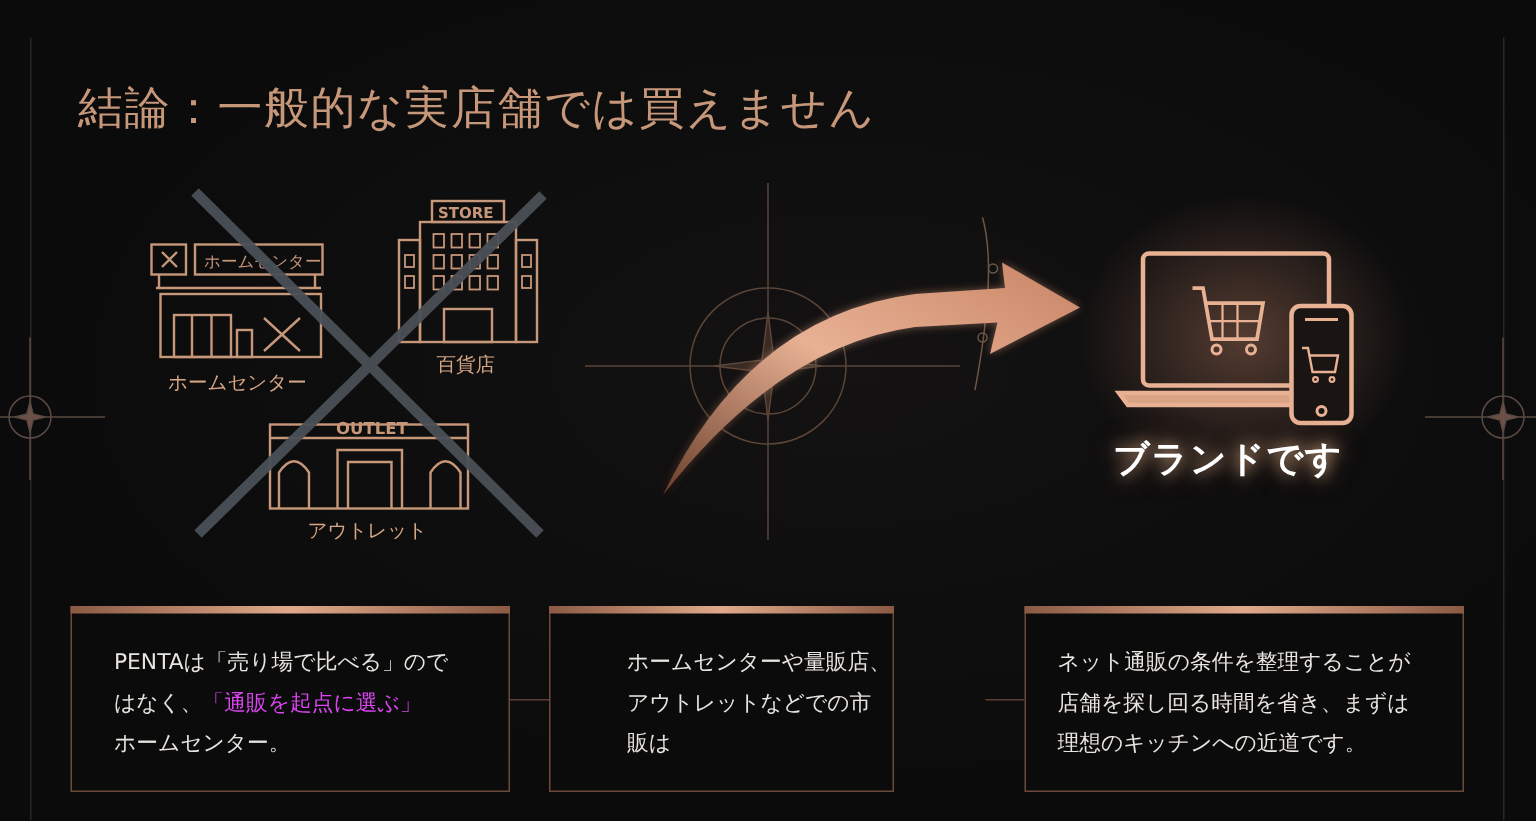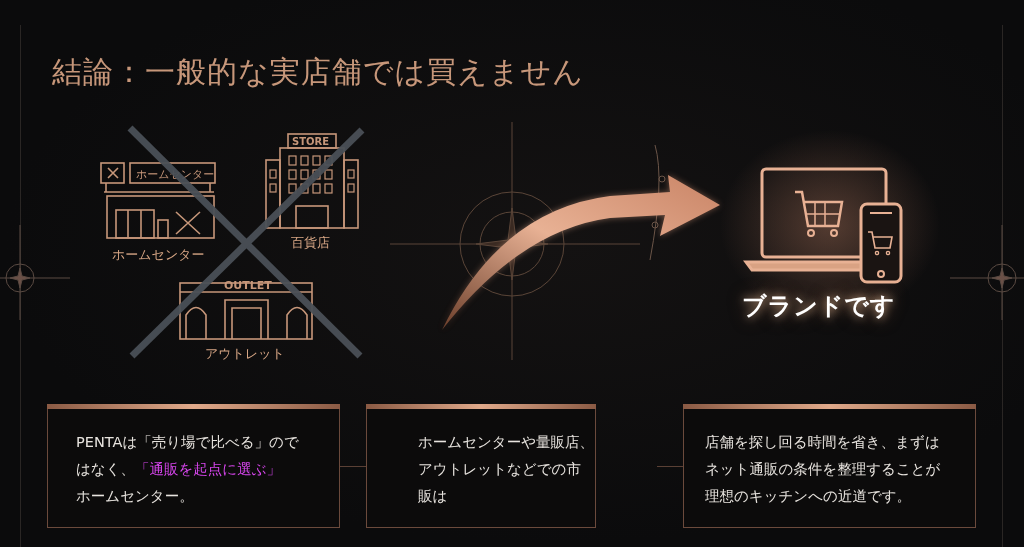--- a/index.html
+++ b/index.html
@@ -169,17 +169,17 @@
   <div class="bar"></div>
   <div class="txt" style="left:51px;top:24px">
     <div>ホームセンターや量販店、</div>
     <div>アウトレットなどでの市販は</div>
   </div>
 </div>
 
 <div class="box" style="left:683px;width:293px">
   <div class="bar"></div>
   <div class="txt" style="left:21px;top:24px">
+    <div>ネット通販の条件を整理することが</div>
     <div>店舗を探し回る時間を省き、まずは</div>
-    <div>ネット通販の条件を整理することが</div>
     <div>理想のキッチンへの近道です。</div>
   </div>
 </div>
 
 </body></html>

